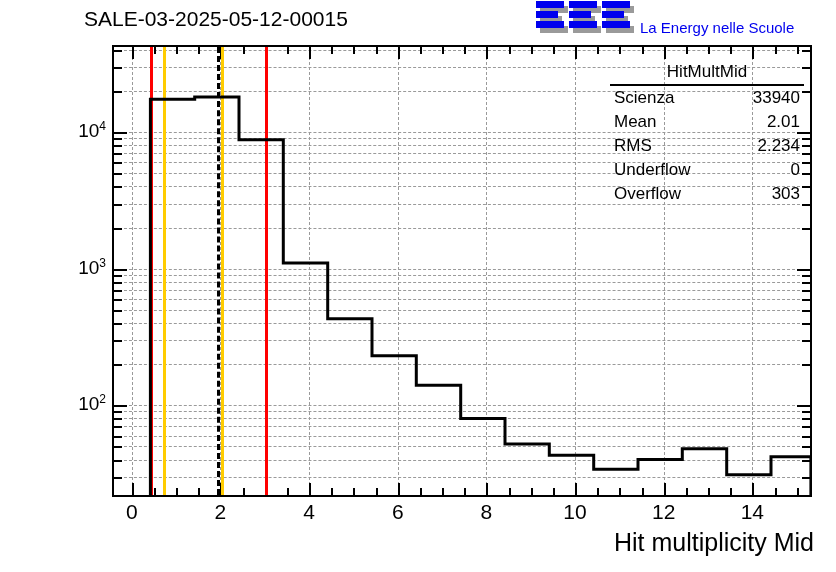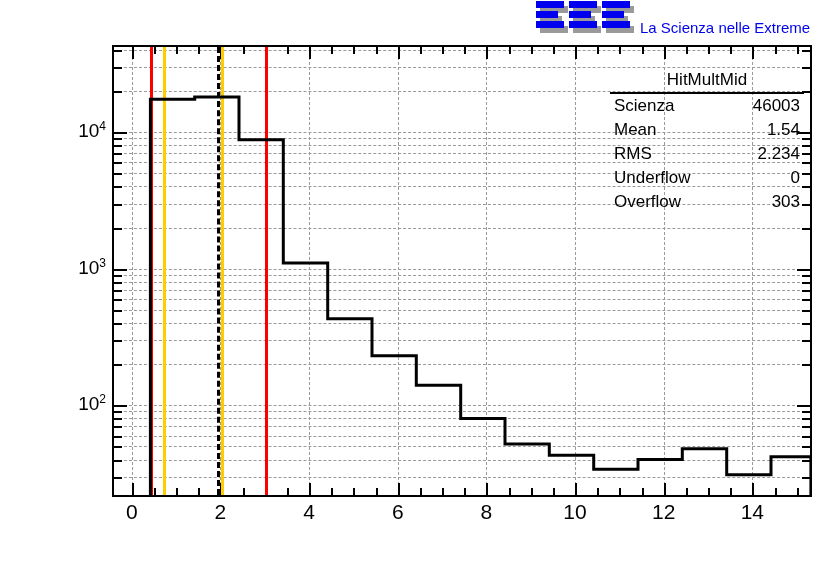--- a/index.html
+++ b/index.html
@@ -55,35 +55,36 @@
   
   .vline{position:absolute;top:0;bottom:0;width:0;}
   .vline.red{border-left:3px solid #ff0000;}
   .vline.orange{border-left:3px solid #ffcc00;}
   .vline.blackdash{border-left:3px dashed #000000;}
 
   
   #histo{position:absolute;left:0;top:0;}
 
   
-  #stats-box{position:absolute;left:604px;top:70px;width:206px;height:148px;
+  #stats-box{position:absolute;left:604px;top:62px;width:206px;height:148px;
              background:transparent;font-size:17px;}
   #stats-title{position:absolute;left:0;top:0;width:206px;text-align:center;
                font-size:17px;}
   #stats-rule{position:absolute;left:6px;top:22px;width:194px;height:0;
               border-top:2px solid #000;}
   .stats-row{position:absolute;left:6px;width:194px;height:22px;}
   .stats-row .k{position:absolute;left:4px;top:0;font-size:17px;}
   .stats-row .v{position:absolute;right:4px;top:0;font-size:17px;}
 </style>
 </head>
 <body>
 
 <div id="root">
 
+  <div id="plot-title">SALE-03-2025-05-12-00015</div>
 
   <div id="eee-logo">
     <div id="eee-letters">
         <div class="eee-ltr" style="left: 0px;">
           <div class="bar" style="background: rgb(154, 154, 154); left: 4px; top: 5px; width: 28px; height: 7px;"></div>
           <div class="bar" style="background: rgb(154, 154, 154); left: 4px; top: 15px; width: 22px; height: 7px;"></div>
           <div class="bar" style="background: rgb(154, 154, 154); left: 4px; top: 25px; width: 28px; height: 7px;"></div>
           <div class="bar" style="background: rgb(0, 0, 238); left: 0px; top: 0px; width: 28px; height: 7px;"></div>
           <div class="bar" style="background: rgb(0, 0, 238); left: 0px; top: 10px; width: 22px; height: 7px;"></div>
           <div class="bar" style="background: rgb(0, 0, 238); left: 0px; top: 20px; width: 28px; height: 7px;"></div>
@@ -98,21 +99,21 @@
         </div>
         <div class="eee-ltr" style="left: 66px;">
           <div class="bar" style="background: rgb(154, 154, 154); left: 4px; top: 5px; width: 28px; height: 7px;"></div>
           <div class="bar" style="background: rgb(154, 154, 154); left: 4px; top: 15px; width: 22px; height: 7px;"></div>
           <div class="bar" style="background: rgb(154, 154, 154); left: 4px; top: 25px; width: 28px; height: 7px;"></div>
           <div class="bar" style="background: rgb(0, 0, 238); left: 0px; top: 0px; width: 28px; height: 7px;"></div>
           <div class="bar" style="background: rgb(0, 0, 238); left: 0px; top: 10px; width: 22px; height: 7px;"></div>
           <div class="bar" style="background: rgb(0, 0, 238); left: 0px; top: 20px; width: 28px; height: 7px;"></div>
         </div>
       </div>
-    <div class="logo-text" id="logo-line2">La Scienza nelle Extreme</div>
+    <div class="logo-text" id="logo-line2">La Energy nelle Scuole</div>
   </div>
 
   <div id="frame">
     <div id="grid-layer">
         <div class="gridv" style="left: 17.7325px;"></div>
         <div class="gridv" style="left: 106.395px;"></div>
         <div class="gridv" style="left: 195.057px;"></div>
         <div class="gridv" style="left: 283.72px;"></div>
         <div class="gridv" style="left: 372.382px;"></div>
         <div class="gridv" style="left: 461.045px;"></div>
@@ -291,32 +292,33 @@
       <div class="xlab" style="left: 111.732px; top: 500px;">0</div>
       <div class="xlab" style="left: 200.395px; top: 500px;">2</div>
       <div class="xlab" style="left: 289.057px; top: 500px;">4</div>
       <div class="xlab" style="left: 377.72px; top: 500px;">6</div>
       <div class="xlab" style="left: 466.382px; top: 500px;">8</div>
       <div class="xlab" style="left: 555.045px; top: 500px;">10</div>
       <div class="xlab" style="left: 643.707px; top: 500px;">12</div>
       <div class="xlab" style="left: 732.369px; top: 500px;">14</div>
     </div>
 
+  <div id="xaxis-title">Hit multiplicity Mid</div>
 
   <div id="stats-box">
     <div id="stats-title">HitMultMid</div>
     <div id="stats-rule"></div>
     <div id="stats-rows">
         <div class="stats-row" style="top: 26px;">
           <span class="k">Scienza</span>
-          <span class="v">46003</span>
+          <span class="v">33940</span>
         </div>
         <div class="stats-row" style="top: 50px;">
           <span class="k">Mean</span>
-          <span class="v">1.54</span>
+          <span class="v">2.01</span>
         </div>
         <div class="stats-row" style="top: 74px;">
           <span class="k">RMS</span>
           <span class="v">2.234</span>
         </div>
         <div class="stats-row" style="top: 98px;">
           <span class="k">Underflow</span>
           <span class="v">0</span>
         </div>
         <div class="stats-row" style="top: 122px;">

